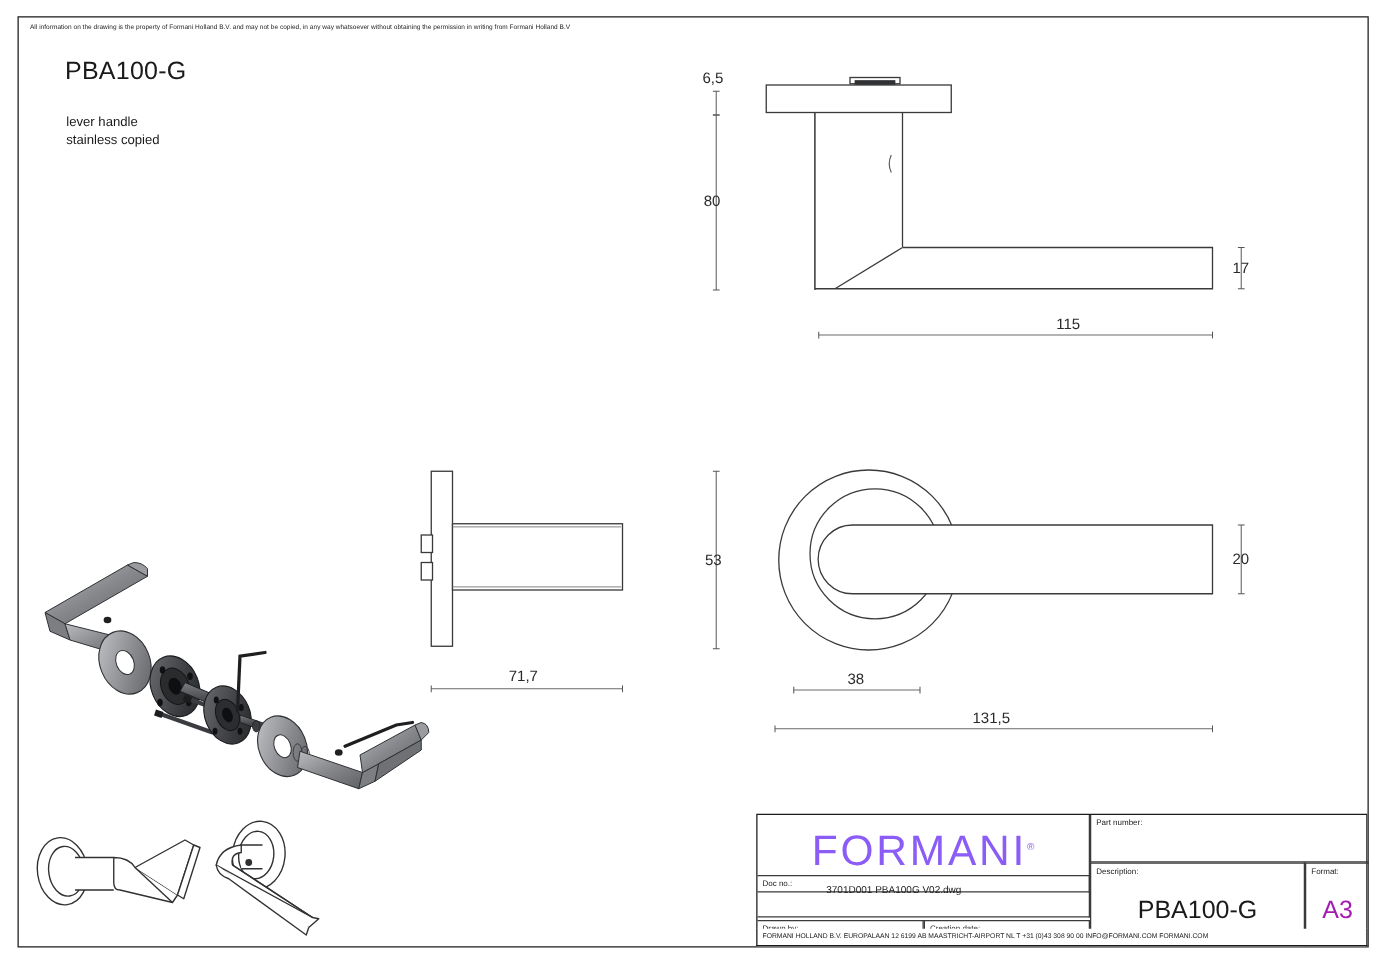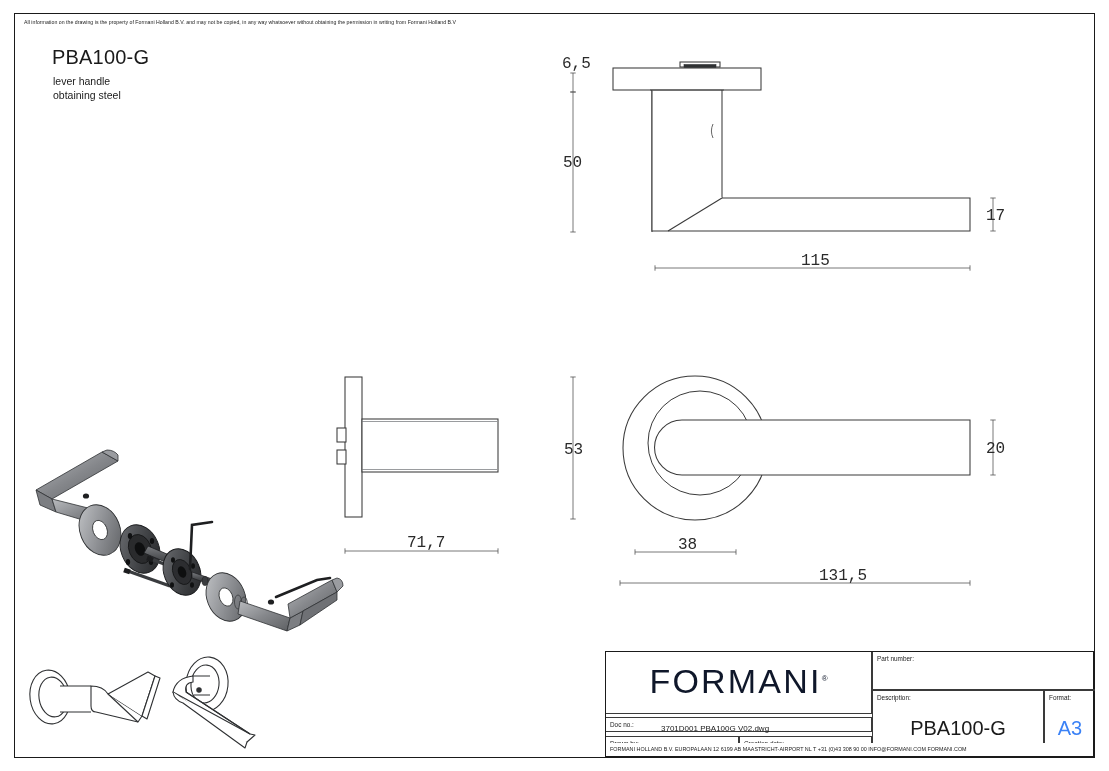--- a/index.html
+++ b/index.html
@@ -45,31 +45,30 @@
     position: absolute;
     left: 52px;
     top: 46px;
     font-size: 20px;
     color: #1a1a1a;
     letter-spacing: 0.2px;
   }
   #part-subtitle {
     position: absolute;
     left: 53px;
-    top: 75px;
+    top: 92px;
     font-size: 10.5px;
     line-height: 13.5px;
     color: #1a1a1a;
   }
   .dimtext {
     position: absolute;
-    font-size: 16px;
+    font-size: 12px;
     color: #2a2a2a;
     white-space: nowrap;
-    font-family: Liberation Mono, monospace;
   }
   .svglayer {
     position: absolute;
     left: 0; top: 0;
     width: 1109px;
     height: 771px;
     pointer-events: none;
   }
 
   
@@ -106,48 +105,48 @@
   }
   #formani-logo {
     position: absolute;
     left: 0; right: 0;
     top: 10px;
     text-align: center;
     font-family: "Liberation Sans", sans-serif;
     font-size: 34px;
     font-weight: 300;
     letter-spacing: 2.2px;
-    color: #0f172a;
+    color: #8b5cf6;
   }
   #formani-logo .reg {
     font-size: 8px;
     vertical-align: super;
     letter-spacing: 0;
   }
-  #docno-cell { left: 0; top: 65px; width: 266px; height: 15px; border-left:none; }
+  #docno-cell { left: 0; top: 48px; width: 266px; height: 34px; border-left:none; }
   #drawnby-cell { left: 0; top: 84px; width: 133px; height: 21px; border-left:none; border-bottom:none;}
   #created-cell { left: 133px; top: 84px; width: 133px; height: 21px; border-bottom:none;}
   #partno-cell { left: 266px; top: 0; width: 223px; height: 38px; border-right:none; border-top:none;}
   #desc-cell { left: 266px; top: 38px; width: 172px; height: 67px; border-bottom:none;}
   #format-cell { left: 438px; top: 38px; width: 51px; height: 67px; border-right:none; border-bottom:none;}
   #desc-value {
     position: absolute;
     left: 0; right: 0;
     top: 26px;
     text-align: center;
     font-size: 20px;
     color: #1a1a1a;
   }
   #format-value {
     position: absolute;
     left: 0; right: 0;
     top: 26px;
     text-align: center;
     font-size: 20px;
-    color: #3b82f6;
+    color: #a21caf;
   }
   #footer-bar {
     position: absolute;
     left: 605px;
     top: 743px;
     width: 489px;
     height: 14px;
     box-sizing: border-box;
     border: 1.2px solid #1a1a1a;
     border-top: none;
@@ -166,21 +165,21 @@
 </head>
 <body>
 
 <div id="sheet">
 
   <div id="frame"></div>
 
   <div id="copyright-note">All information on the drawing is the property of Formani Holland B.V. and may not be copied, in any way whatsoever without obtaining the permission in writing from Formani Holland B.V</div>
 
   <div id="part-title">PBA100-G</div>
-  <div id="part-subtitle"><span>lever handle</span><br><span>obtaining steel</span></div>
+  <div id="part-subtitle"><span>lever handle</span><br><span>stainless copied</span></div>
 
   <svg class="svglayer" viewBox="0 0 1109 771" xmlns="http://www.w3.org/2000/svg">
     <defs>
       <linearGradient id="gMetalH" x1="0" y1="0" x2="0" y2="1">
         <stop offset="0%" stop-color="#8f9094"></stop>
         <stop offset="35%" stop-color="#cfd1d4"></stop>
         <stop offset="70%" stop-color="#8d8f93"></stop>
         <stop offset="100%" stop-color="#6a6c70"></stop>
       </linearGradient>
       <linearGradient id="gMetalD" x1="0" y1="0" x2="1" y2="1">
@@ -388,30 +387,30 @@
       <circle cx="199" cy="690" r="2.2" fill="#2f3133"></circle>
 
       <path d="M 193 676 Q 176 678 173 692 L 240 742 L 250 734 L 186 692 Q 184 683 193 682 Z" fill="#ffffff"></path>
       <path d="M 173 692 L 240 742 L 247 742 L 255 735 L 250 734 Z" fill="#ffffff"></path>
       <path d="M 173 692 Q 174 700 183 703 L 245 748 L 247 742" fill="#ffffff"></path>
       <line x1="186" y1="692" x2="250" y2="734" stroke="#2f3133" stroke-width="1.1"></line>
     </g>
   </svg>
 
   <div class="dimtext" style="left:562px; top:55px;">6,5</div>
-  <div class="dimtext" style="left:563px; top:154px;">50</div>
+  <div class="dimtext" style="left:563px; top:154px;">80</div>
   <div class="dimtext" style="left:986px; top:207px;">17</div>
-  <div class="dimtext" style="left:801px; top:252px;text-align:right;">115</div>
+  <div class="dimtext" style="left:845px; top:252px;text-align:right;">115</div>
 
   <div class="dimtext" style="left:407px; top:534px;">71,7</div>
 
   <div class="dimtext" style="left:564px; top:441px;">53</div>
   <div class="dimtext" style="left:986px; top:440px;">20</div>
   <div class="dimtext" style="left:678px; top:536px;text-align:center;">38</div>
-  <div class="dimtext" style="left:778px; top:567px;margin-left:41px;">131,5</div>
+  <div class="dimtext" style="left:778px; top:567px;">131,5</div>
 
   <div id="titleblock">
 
     <div class="tb-cell" id="logo-cell">
       <div id="formani-logo"><span>FORMANI</span><span class="reg">®</span></div>
     </div>
 
     <div class="tb-cell" id="docno-cell">
       <span class="tb-label">Doc no.:</span>
       <span class="tb-value" style="left:55px; top:6px;">3701D001 PBA100G V02.dwg</span>

